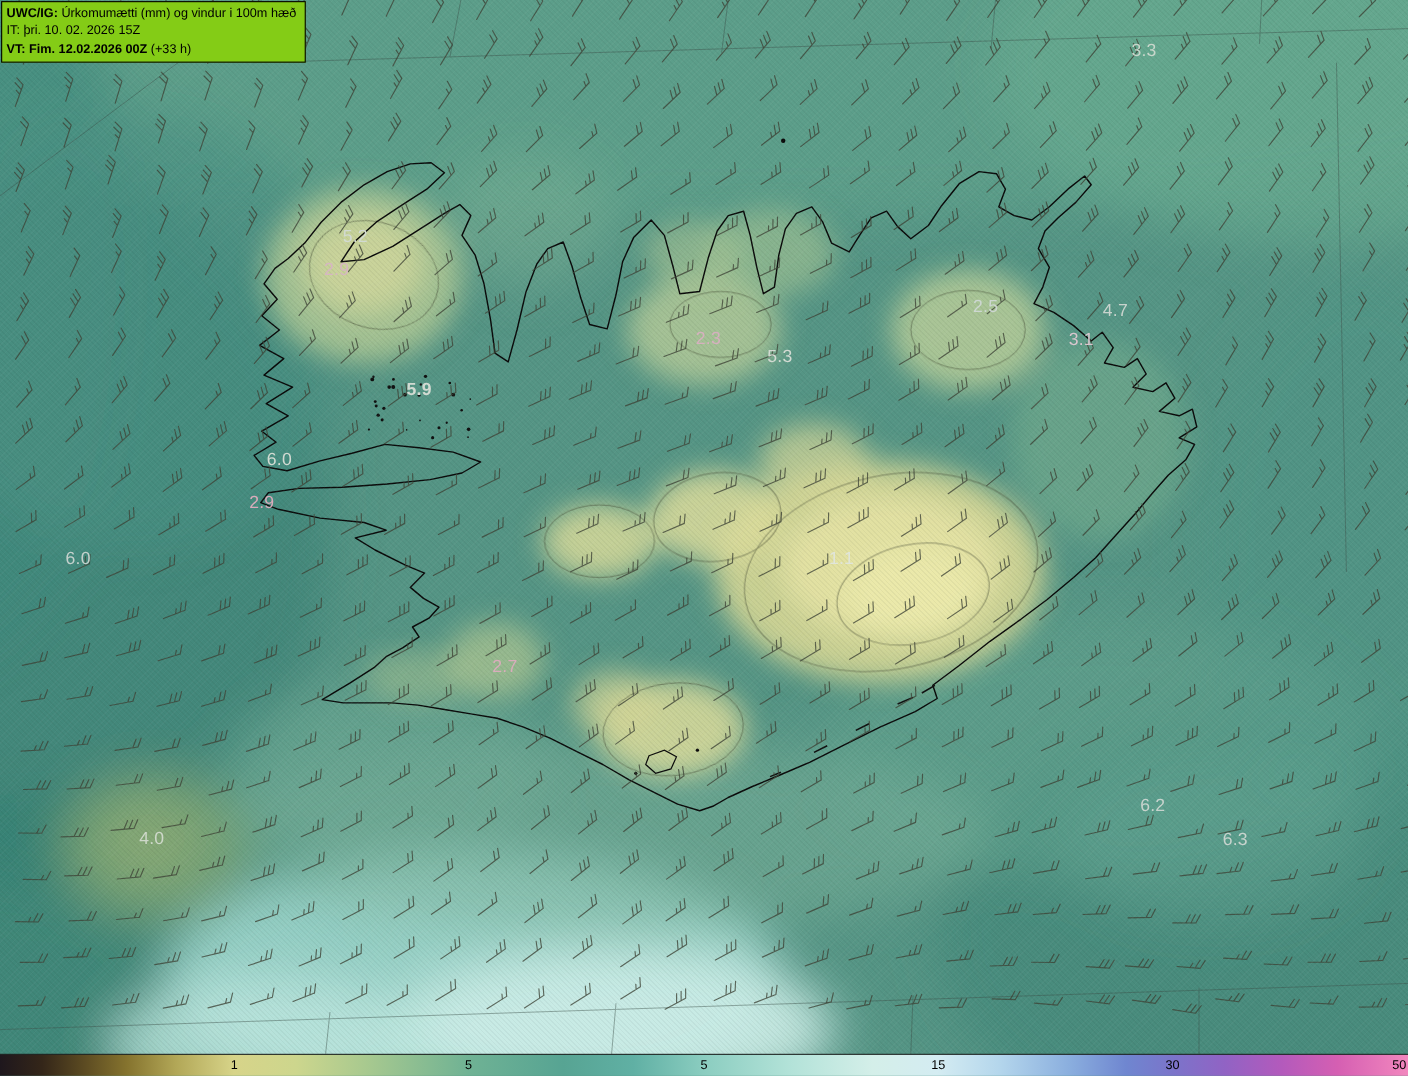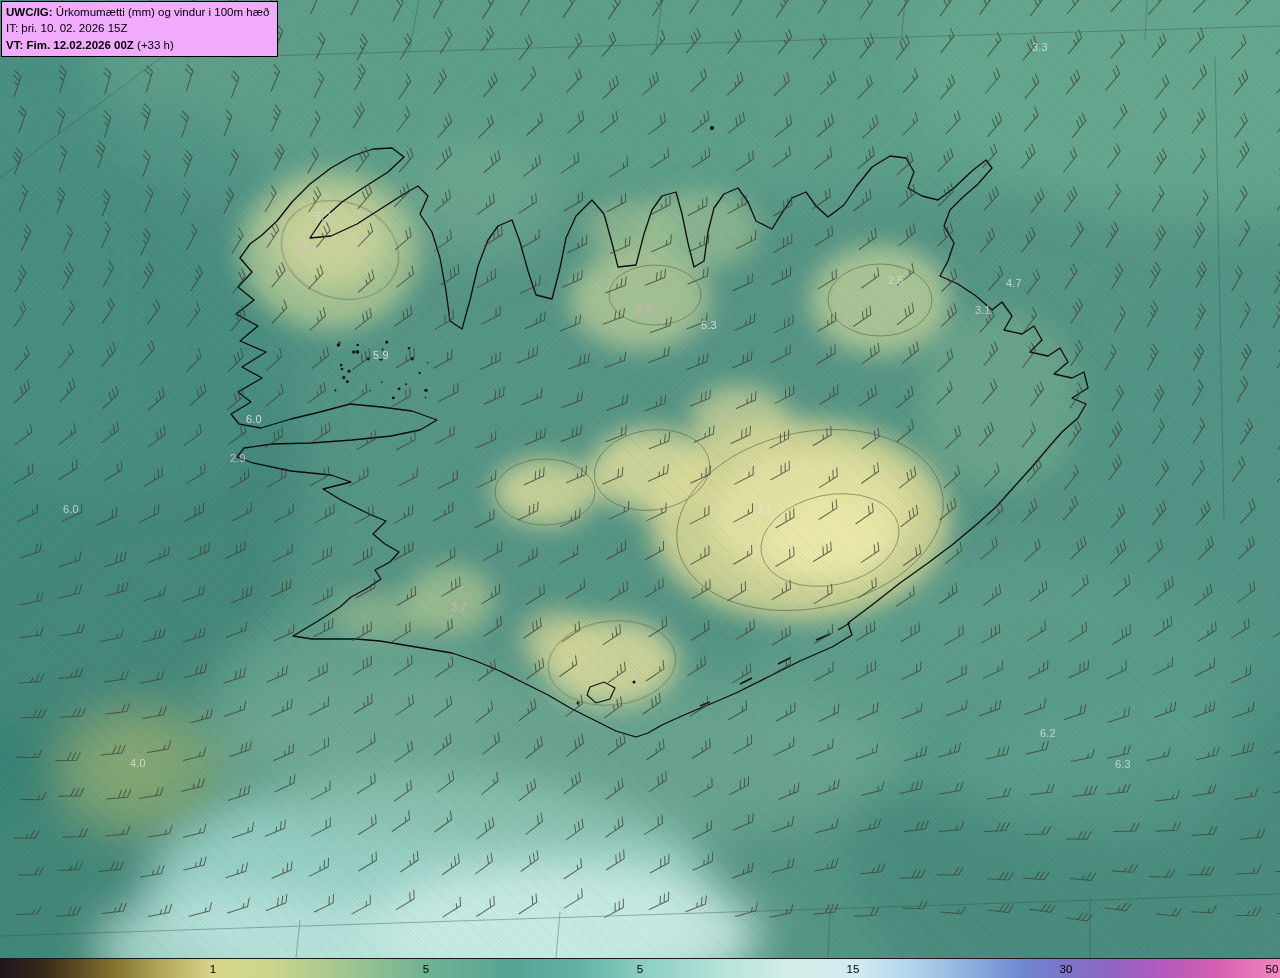--- a/index.html
+++ b/index.html
@@ -6,22 +6,22 @@
   html,body { width:1280px; height:978px; overflow:hidden; background:#559585;
               font-family:"Liberation Sans", sans-serif; }
   .map-wrap { position:relative; width:1280px; height:978px; }
   .field-svg { position:absolute; left:0; top:0; display:block; }
   .texture { position:absolute; left:0; top:0; right:0; bottom:20px; z-index:2; pointer-events:none;
     background-image:
       repeating-linear-gradient(45deg, rgba(15,30,24,.045) 0 1px, transparent 1px 3px),
       repeating-linear-gradient(-45deg, rgba(255,255,255,.03) 0 1px, transparent 1px 4px);
   }
   .extrema-layer { position:absolute; inset:0; z-index:3; pointer-events:none; }
-  .extremum { position:absolute; transform:translate(-50%,-50%); font-size:11px; letter-spacing:.2px; }
-  .info-box { position:absolute; left:1px; top:1px; z-index:5; background:#f0abfc;
+  .extremum { position:absolute; transform:translate(-50%,-50%); font-size:16px; letter-spacing:.2px; }
+  .info-box { position:absolute; left:1px; top:1px; z-index:5; background:#84cc16;
               border:1px solid #000; padding:2px 8px 3px 4px; color:#000;
               font-size:11.5px; line-height:1.42; white-space:nowrap; }
   .info-box .b { font-weight:bold; }
   .colorbar { position:absolute; left:0; bottom:0; width:1280px; height:20px; z-index:6;
               border-top:1px solid #1a1a1a; }
   .colorbar-gradient { position:absolute; inset:0; }
   .colorbar-ticks { position:absolute; inset:0; }
   .cbtick { position:absolute; top:50%; transform:translate(-50%,-50%);
             font-size:11.5px; color:#000; }
 </style>
@@ -154,25 +154,25 @@
       </g>
   </svg>
 
   <div class="texture"></div>
 
   <div class="extrema-layer">
       <span class="extremum" style="left: 1040px; top: 47px; color: rgb(201, 214, 203);">3.3</span>
       <span class="extremum" style="left: 323px; top: 216px; color: rgb(210, 218, 210); text-align: right;">5.2</span>
       <span class="extremum" style="left: 306px; top: 246px; color: rgb(214, 182, 194);">2.9</span>
       <span class="extremum" style="left: 709px; top: 292px; color: rgb(210, 218, 210); margin-top: 33px;">5.3</span>
-      <span class="extremum" style="left: 644px; top: 309px; color: rgb(214, 176, 191);">2.0</span>
+      <span class="extremum" style="left: 644px; top: 309px; color: rgb(214, 176, 191);">2.3</span>
       <span class="extremum" style="left: 896px; top: 280px; color: rgb(205, 215, 209);">2.5</span>
       <span class="extremum" style="left: 1014px; top: 283px; color: rgb(201, 211, 205); text-align: center;">4.7</span>
       <span class="extremum" style="left: 983px; top: 310px; color: rgb(217, 198, 206);">3.1</span>
-      <span class="extremum" style="left: 381px; top: 355px; color: rgb(210, 218, 210);">5.9</span>
+      <span class="extremum" style="left: 381px; top: 355px; color: rgb(210, 218, 210); font-weight: bold;">5.9</span>
       <span class="extremum" style="left: 254px; top: 419px; color: rgb(210, 218, 210);">6.0</span>
       <span class="extremum" style="left: 238px; top: 458px; color: rgb(217, 171, 187);">2.9</span>
       <span class="extremum" style="left: 71px; top: 509px; color: rgb(197, 209, 205);">6.0</span>
       <span class="extremum" style="left: 765px; top: 509px; color: rgb(224, 229, 218);">1.1</span>
       <span class="extremum" style="left: 439px; top: 607px; color: rgb(217, 173, 188); margin-left: 20px;">2.7</span>
       <span class="extremum" style="left: 138px; top: 763px; color: rgb(206, 216, 202);">4.0</span>
       <span class="extremum" style="left: 1048px; top: 733px; color: rgb(199, 211, 205);">6.2</span>
       <span class="extremum" style="left: 1123px; top: 764px; color: rgb(199, 211, 205);">6.3</span>
     </div>
 

